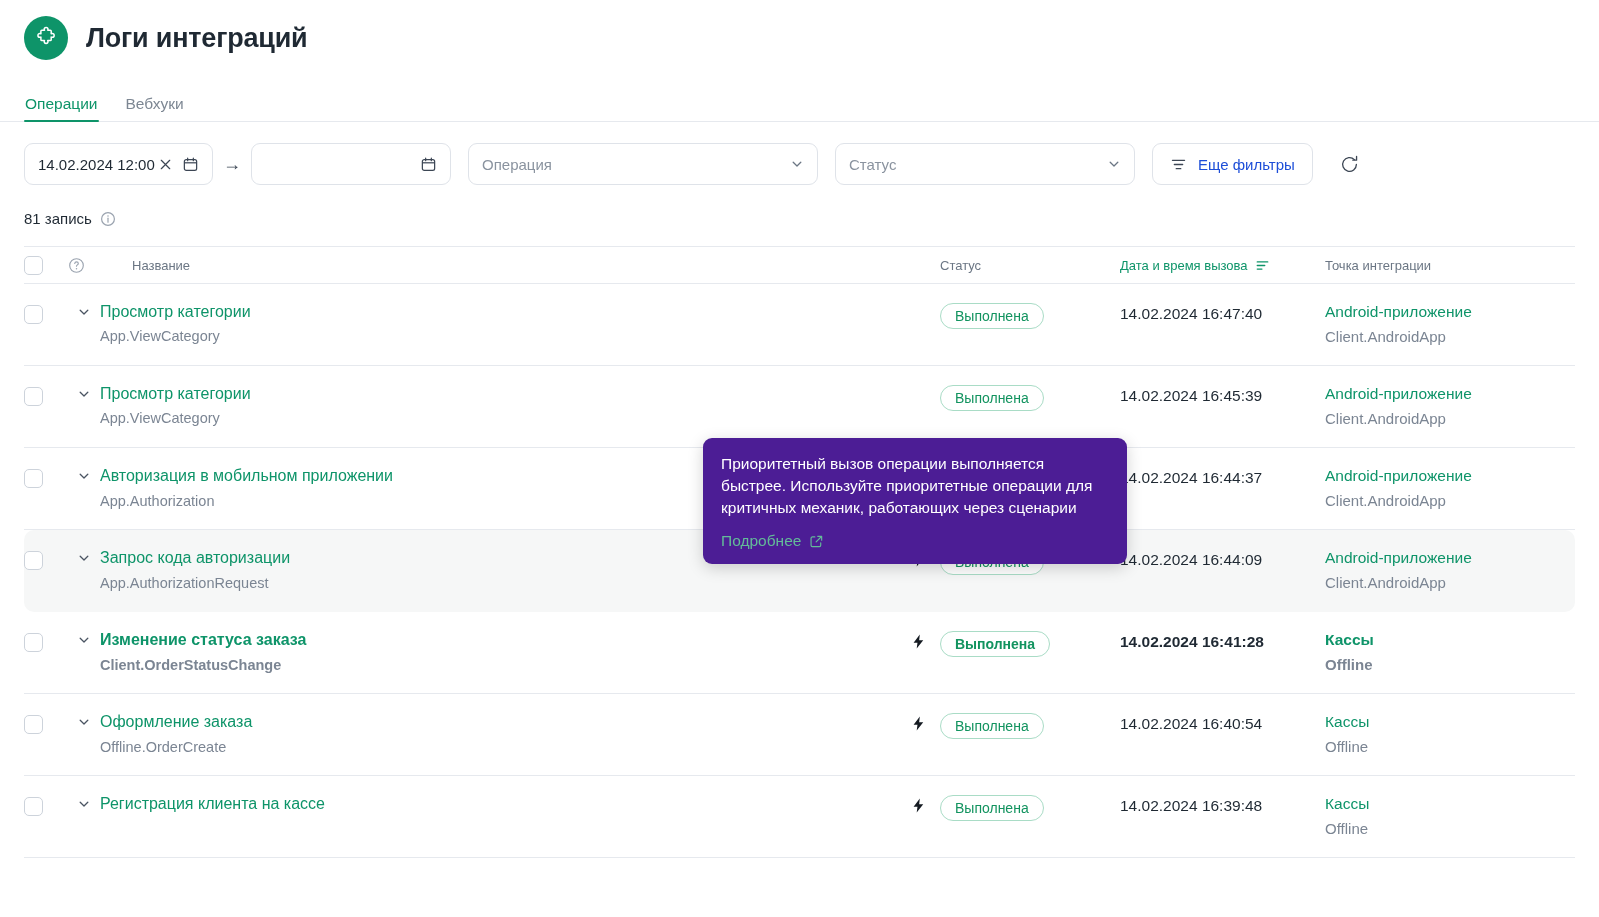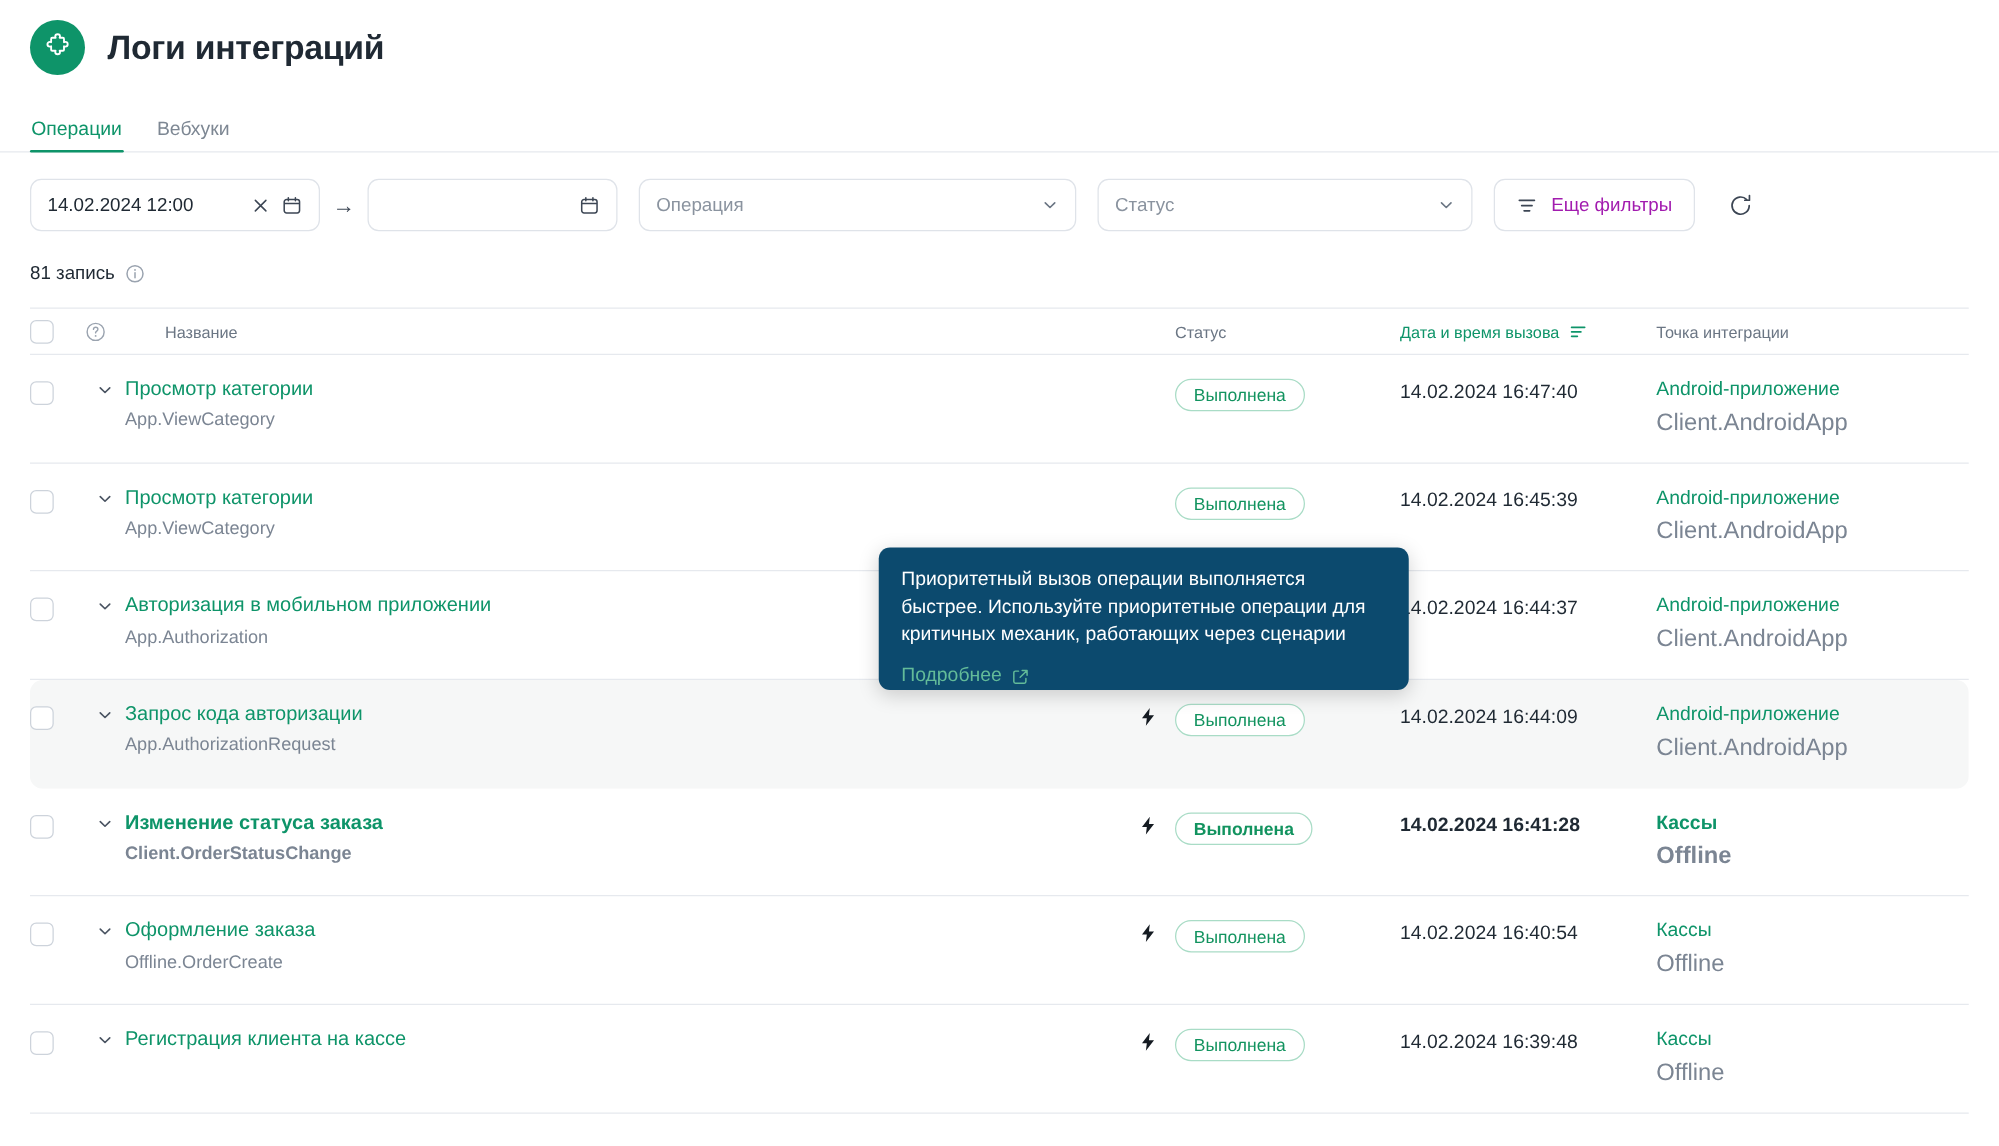--- a/index.html
+++ b/index.html
@@ -75,41 +75,41 @@
     border: 1px solid #dfe3e9;
     border-radius: 9px;
     background: #fff;
     display: flex; align-items: center;
     padding: 0 13px;
     font-size: 15px;
     color: #1f2933;
     cursor: pointer;
     user-select: none;
   }
-  .field.date-from { width: 232px; justify-content: space-between; text-align: center; }
+  .field.date-from { width: 189px; justify-content: space-between; text-align: center; }
   .field.date-to { width: 200px; justify-content: space-between; margin-left: 0; }
   .field.select { width: 350px; justify-content: space-between; color: #8a939f; }
   .field.status-select { width: 300px; justify-content: space-between; color: #8a939f; }
   .field .val { color: #1f2933; font-size: 15px; }
   .field .icons { display: flex; align-items: center; gap: 9px; }
   .arrow-between {
     width: 38px; text-align: center;
     color: #3c4654; font-size: 18px;
     flex: 0 0 auto;
   }
   .gap16 { width: 17px; flex: 0 0 auto; }
   .btn-more {
     height: 42px;
     border: 1px solid #dfe3e9;
     border-radius: 9px;
     background: #fff;
     display: flex; align-items: center; gap: 11px;
     padding: 0 17px;
     font-size: 15px;
-    color: #a21caf;
+    color: #1d4ed8;
     cursor: pointer;
   }
   .icon-btn {
     width: 38px; height: 38px;
     display: flex; align-items: center; justify-content: center;
     cursor: pointer;
     margin-left: 18px;
     border-radius: 8px;
   }
 
@@ -188,33 +188,33 @@
     color: #12935f;
     font-size: 14px;
     background: #fff;
     white-space: nowrap;
   }
   .date-cell { font-size: 15.5px; color: #1f2933; line-height: 1.2; padding-top: 2px; }
   .point-name {
     color: #0E9469; font-size: 15.5px; line-height: 1.15;
     text-decoration: none; cursor: pointer; display: block;
   }
-  .point-code { color: #7b8593; font-size: 19px; line-height: 1.15; margin-top: 7px; display: block; }
+  .point-code { color: #7b8593; font-size: 15px; line-height: 1.15; margin-top: 7px; display: block; }
 
   .row-pad-top { padding-top: 2px; }
 
   
   .tooltip {
     position: absolute;
     left: 703px; top: 438px;
     width: 424px;
-    background: #0c4a6e;
+    background: #4c1d95;
     color: #ffffff;
     border-radius: 9px;
-    padding: 15px 21px 0 18px;
+    padding: 15px 21px 12px 18px;
     font-size: 15.5px;
     line-height: 1.42;
     z-index: 50;
     box-shadow: 0 4px 16px rgba(0,0,0,.18);
   }
   .tooltip-link {
     display: inline-flex; align-items: center; gap: 8px;
     color: #63bb99;
     margin-top: 11px;
     font-size: 15.5px;

